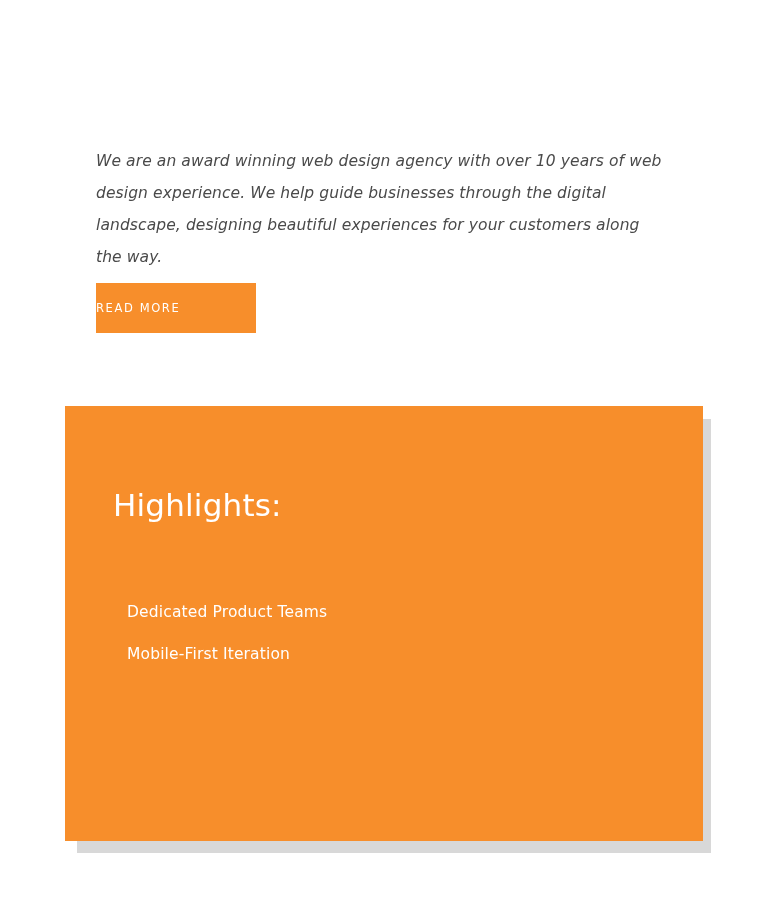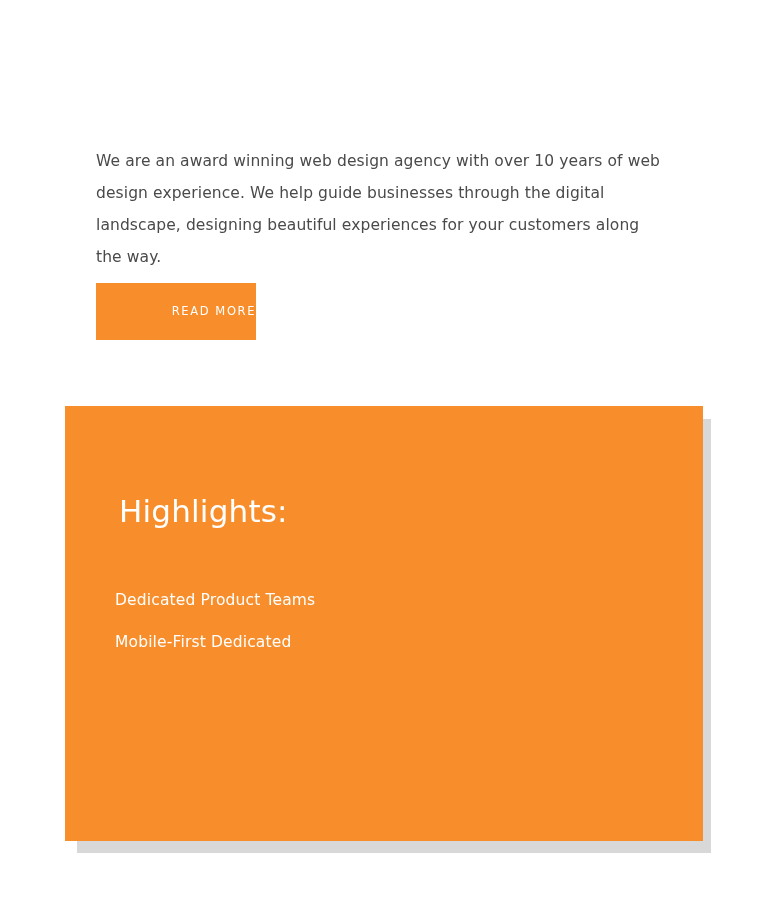--- a/index.html
+++ b/index.html
@@ -18,44 +18,45 @@
     width: 768px;
     height: 910px;
   }
 
   
   .intro {
     position: absolute;
     left: 96px;
     top: 145px;
     width: 570px;
+    font-style: italic;
   }
   .intro-paragraph {
     margin: 0;
     font-size: 15.5px;
     line-height: 32px;
     color: #4a4a4a;
     font-weight: 400;
     letter-spacing: 0.1px;
   }
 
   
   .read-more {
     position: absolute;
     left: 96px;
     top: 283px;
     width: 160px;
-    height: 57px;
+    height: 50px;
     background: #f78e2b;
     border: none;
     color: #ffffff;
     font-family: "DejaVu Sans", sans-serif;
     font-size: 11.5px;
     letter-spacing: 1.6px;
-    text-align: right;
+    text-align: left;
     line-height: 41px;
     cursor: pointer;
     padding: 0;
     text-transform: uppercase;
   }
 
   
   .card-shadow {
     position: absolute;
     left: 77px;
@@ -69,31 +70,31 @@
     left: 65px;
     top: 406px;
     width: 638px;
     height: 435px;
     background: #f78e2b;
   }
   .card-title {
     position: absolute;
     left: 111px;
     top: 485px;
-    margin: 8px;
+    margin: 2px;
     font-size: 31px;
     font-weight: 400;
     color: #ffffff;
     letter-spacing: 0.2px;
   }
   .highlight-list {
     position: absolute;
     left: 111px;
     top: 575px;
-    margin: 4px;
+    margin: 16px;
     padding: 0;
     list-style: none;
   }
   .highlight-item {
     font-size: 15.5px;
     color: #ffffff;
     line-height: 42px;
     letter-spacing: 0.15px;
   }
 </style>
@@ -109,16 +110,16 @@
   <button class="read-more">READ MORE</button>
 
   <div class="card-shadow"></div>
 
   <div class="card"></div>
 
   <h2 class="card-title">Highlights:</h2>
 
   <ul class="highlight-list">
     <li class="highlight-item">Dedicated Product Teams</li>
-    <li class="highlight-item">Mobile-First Dedicated</li>
+    <li class="highlight-item">Mobile-First Iteration</li>
   </ul>
 
 </div>
 
 </body></html>

